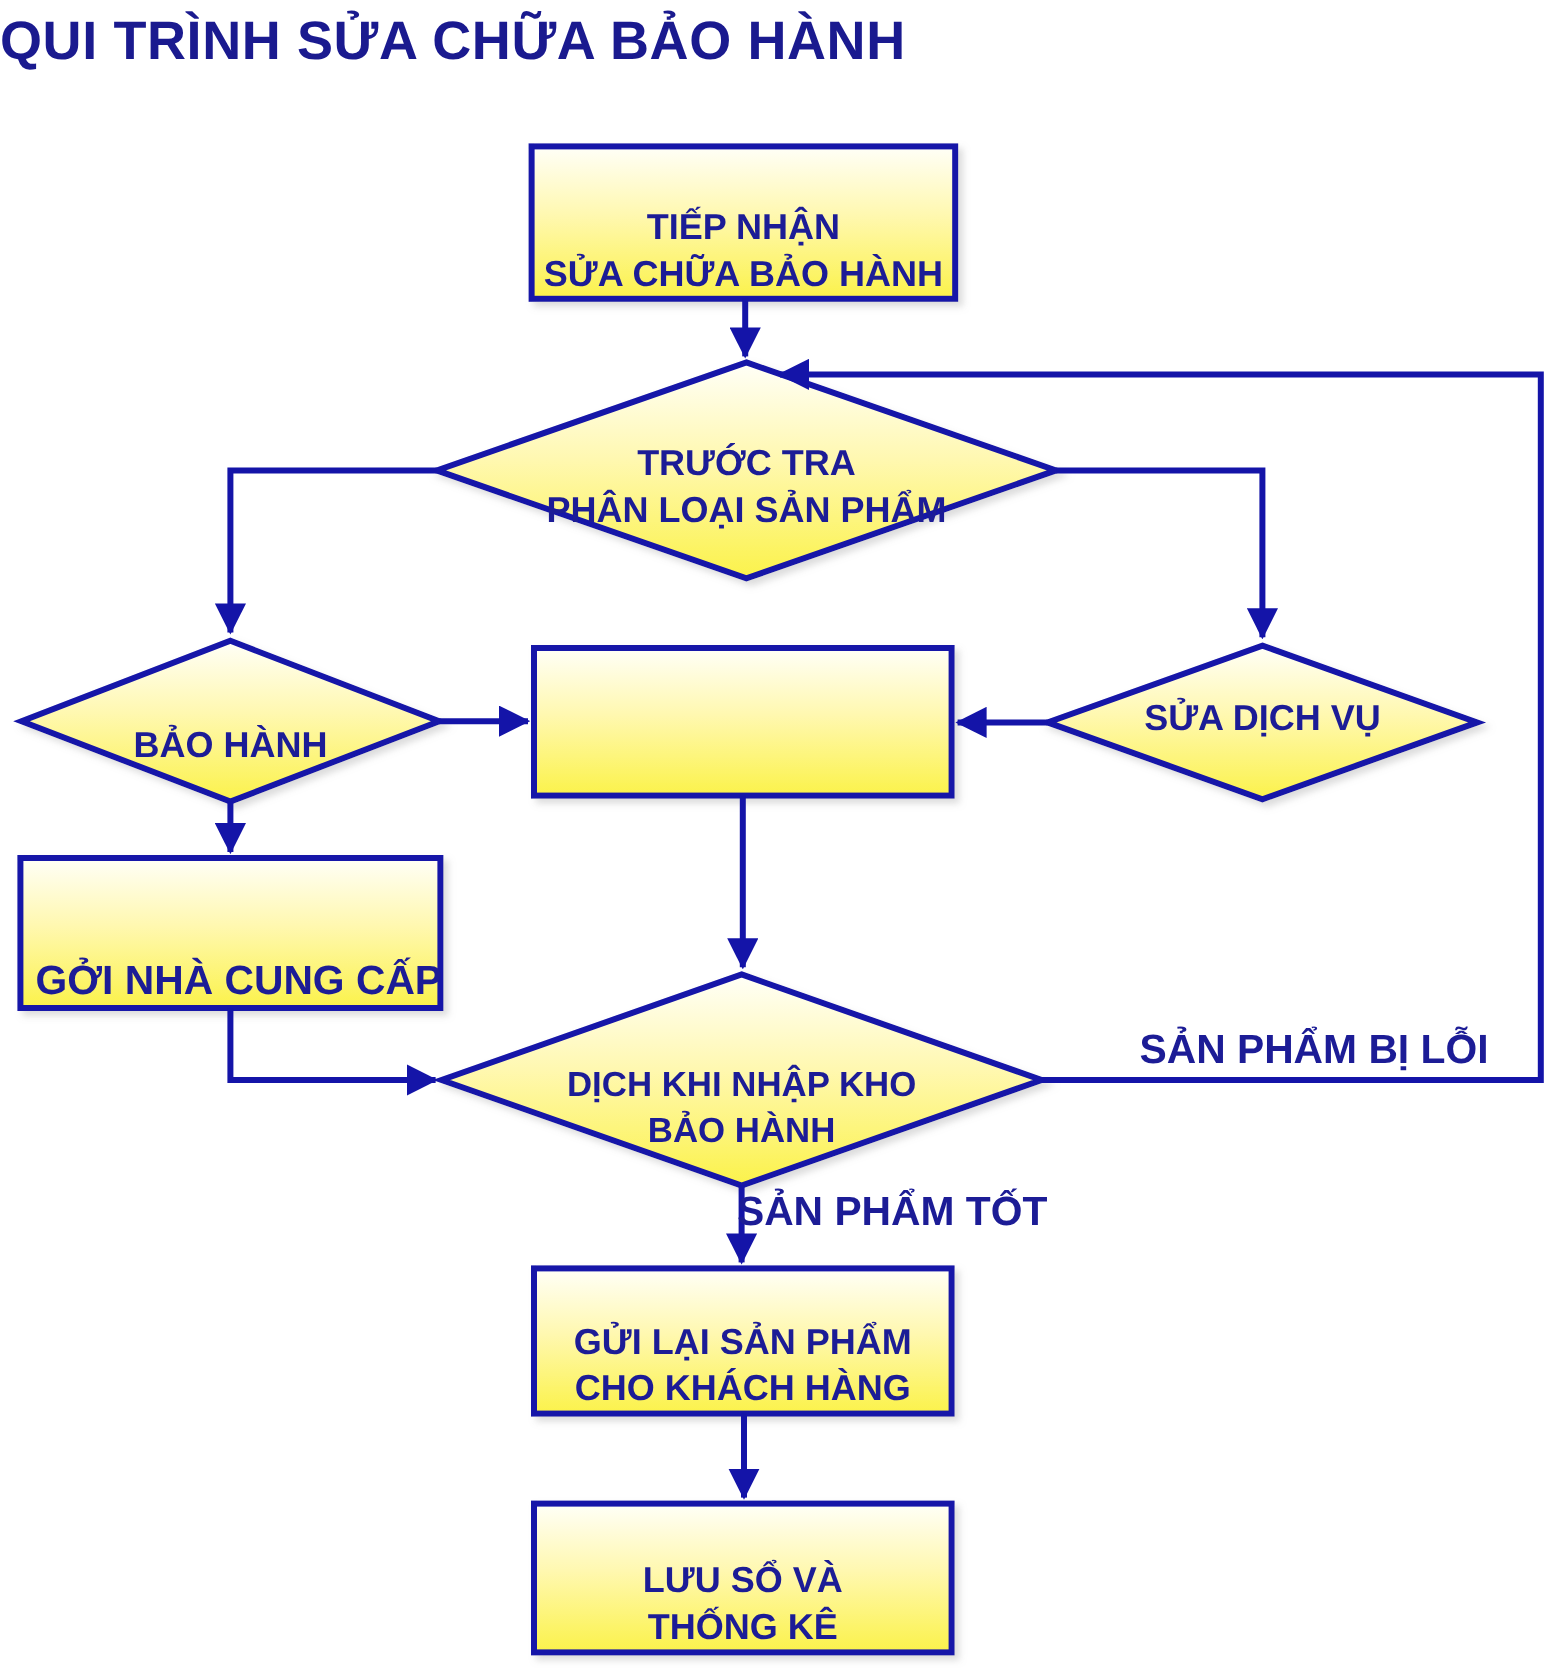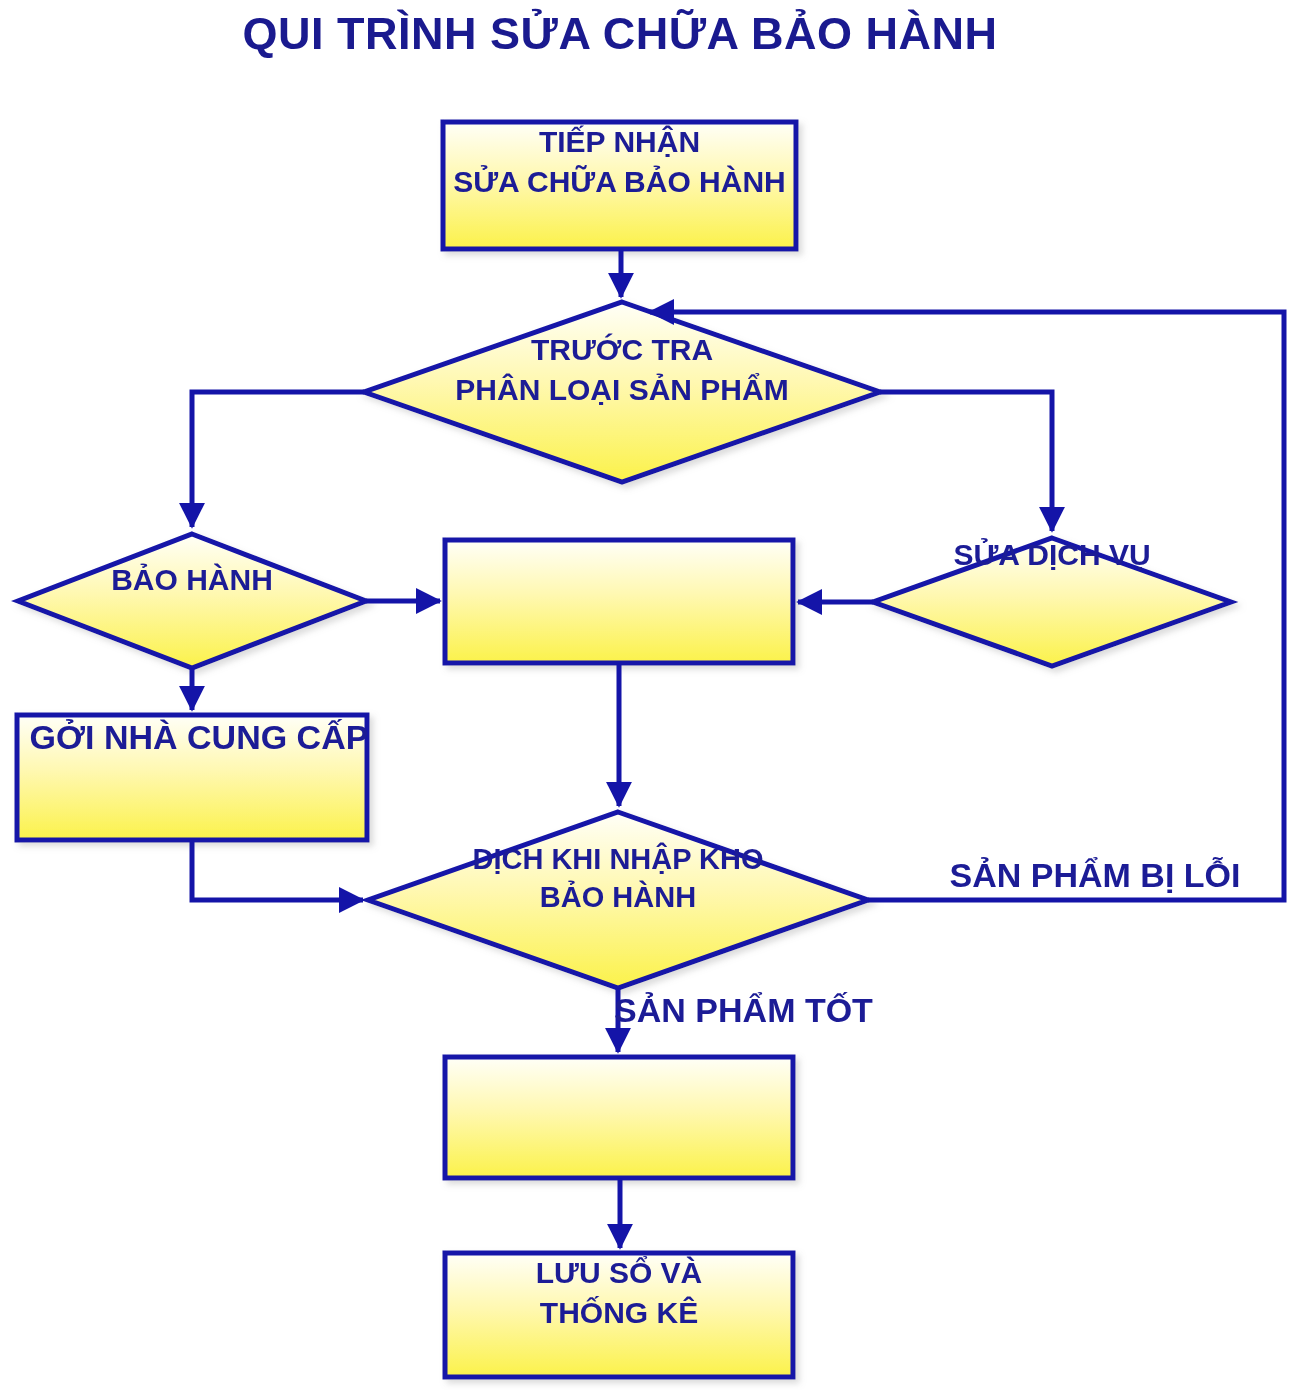--- a/index.html
+++ b/index.html
@@ -17,26 +17,26 @@
     font-family:"Liberation Sans",sans-serif;overflow:hidden;
   }
   svg.layer{position:absolute;left:0;top:0;}
   .shape{fill:url(#node-grad);stroke:var(--line);stroke-width:5;}
   .connector{fill:none;stroke:var(--line);stroke-width:5;marker-end:url(#arrowhead);}
   #arrowhead path{fill:var(--line);}
   .g0{stop-color:var(--fill-top);}
   .g1{stop-color:var(--fill-mid);}
   .g2{stop-color:var(--fill-bottom);}
   .title{
-    position:absolute;left:0;top:8px;width:1240px;text-align:center;
+    position:absolute;left:0;top:8px;width:1240px;text-align:left;
     font-size:45px;font-weight:bold;color:var(--title-ink);letter-spacing:.5px;
   }
   .node-label{
     position:absolute;display:flex;flex-direction:column;align-items:center;
-    justify-content:flex-start;text-align:center;font-weight:bold;
+    justify-content:flex-end;text-align:center;font-weight:bold;
     color:var(--ink);font-size:30px;line-height:1.32;white-space:nowrap;
   }
   .edge-label{
     position:absolute;display:flex;align-items:center;justify-content:center;
     font-weight:bold;color:var(--ink);font-size:34px;white-space:nowrap;
   }
 </style>
 </head>
 <body>
 
@@ -108,20 +108,22 @@
   <div class="node-label" style="left:24px;top:715px;width:350px;height:125px;font-size:34px;">
     <span>GỞI NHÀ CUNG CẤP</span>
   </div>
 
   <div class="node-label" style="left:418px;top:840px;width:400px;height:122px;font-size:29px;">
     <span>DỊCH KHI NHẬP KHO</span>
     <span>BẢO HÀNH</span>
   </div>
 
   <div class="node-label" style="left:445px;top:1057px;width:348px;height:121px;">
+    <span>GỬI LẠI SẢN PHẨM</span>
+    <span>CHO KHÁCH HÀNG</span>
   </div>
 
   <div class="node-label" style="left:445px;top:1253px;width:348px;height:124px;">
     <span>LƯU SỔ VÀ</span>
     <span>THỐNG KÊ</span>
   </div>
 
   <div class="edge-label" style="left:930px;top:856px;width:330px;height:38px;">SẢN PHẨM BỊ LỖI</div>
 
   <div class="edge-label" style="left:636px;top:992px;width:215px;height:36px;">SẢN PHẨM TỐT</div>

